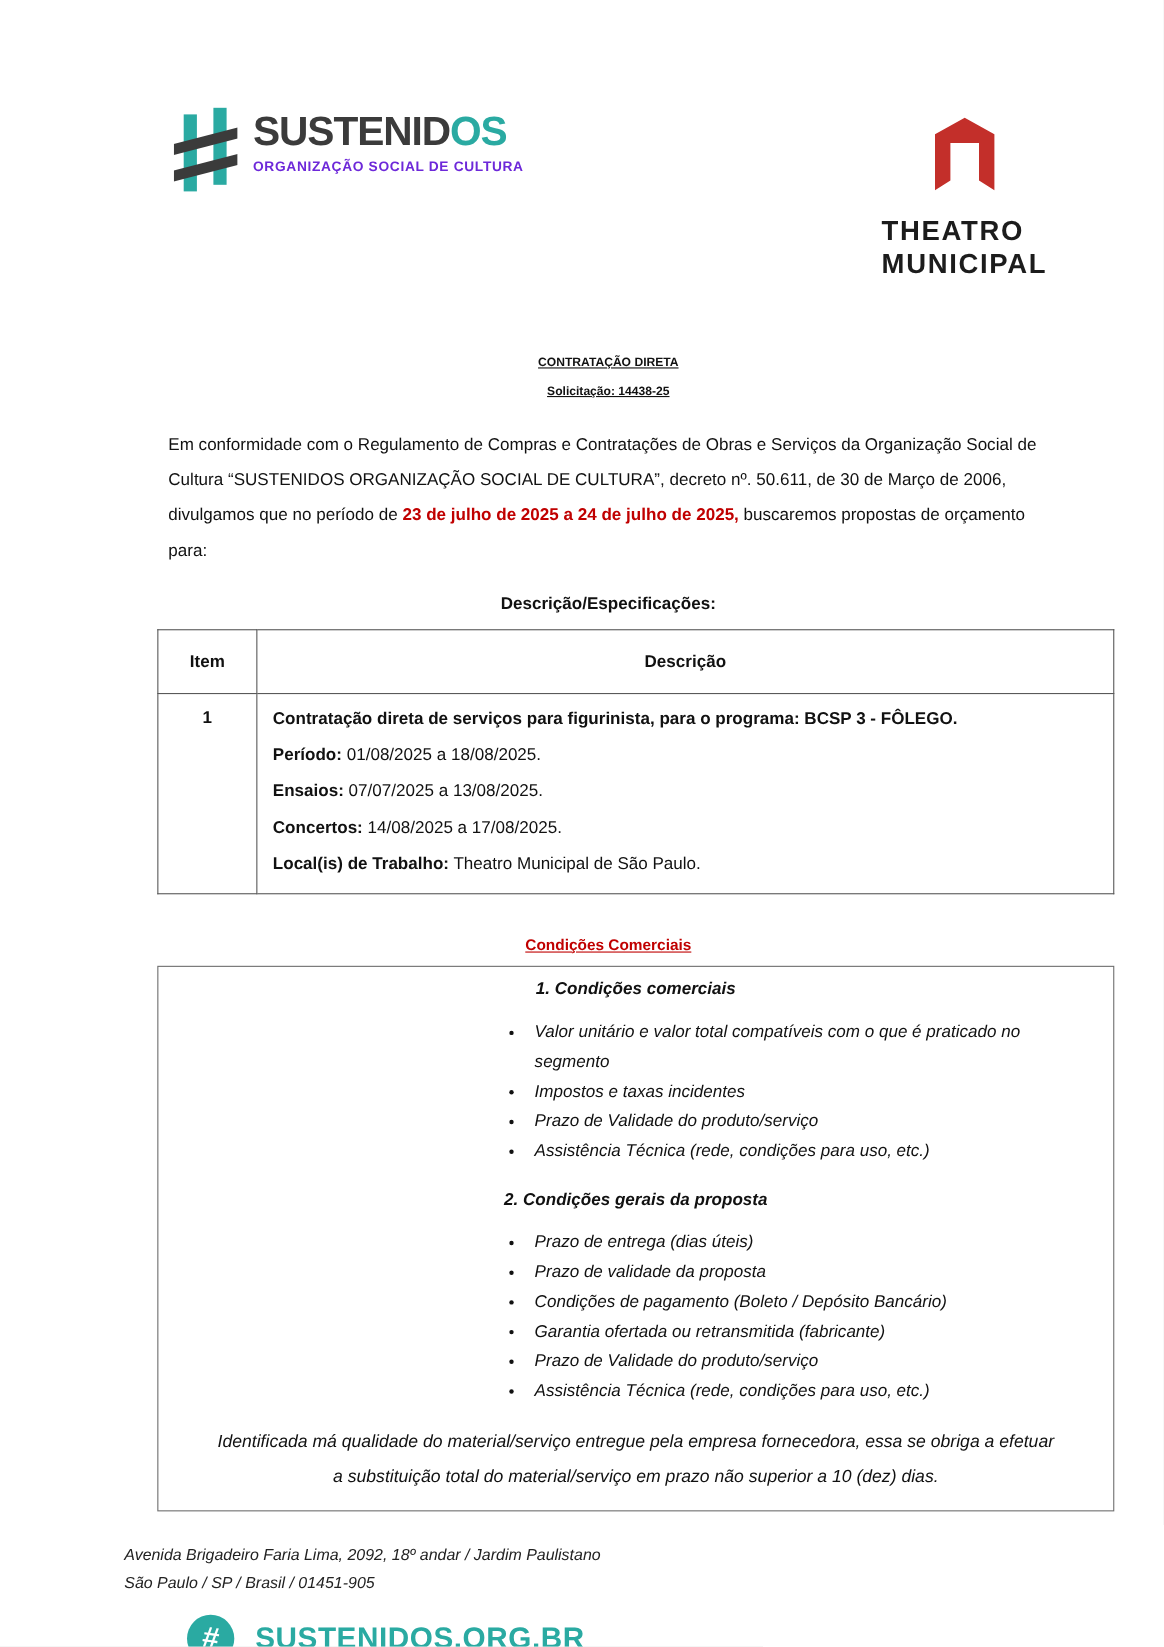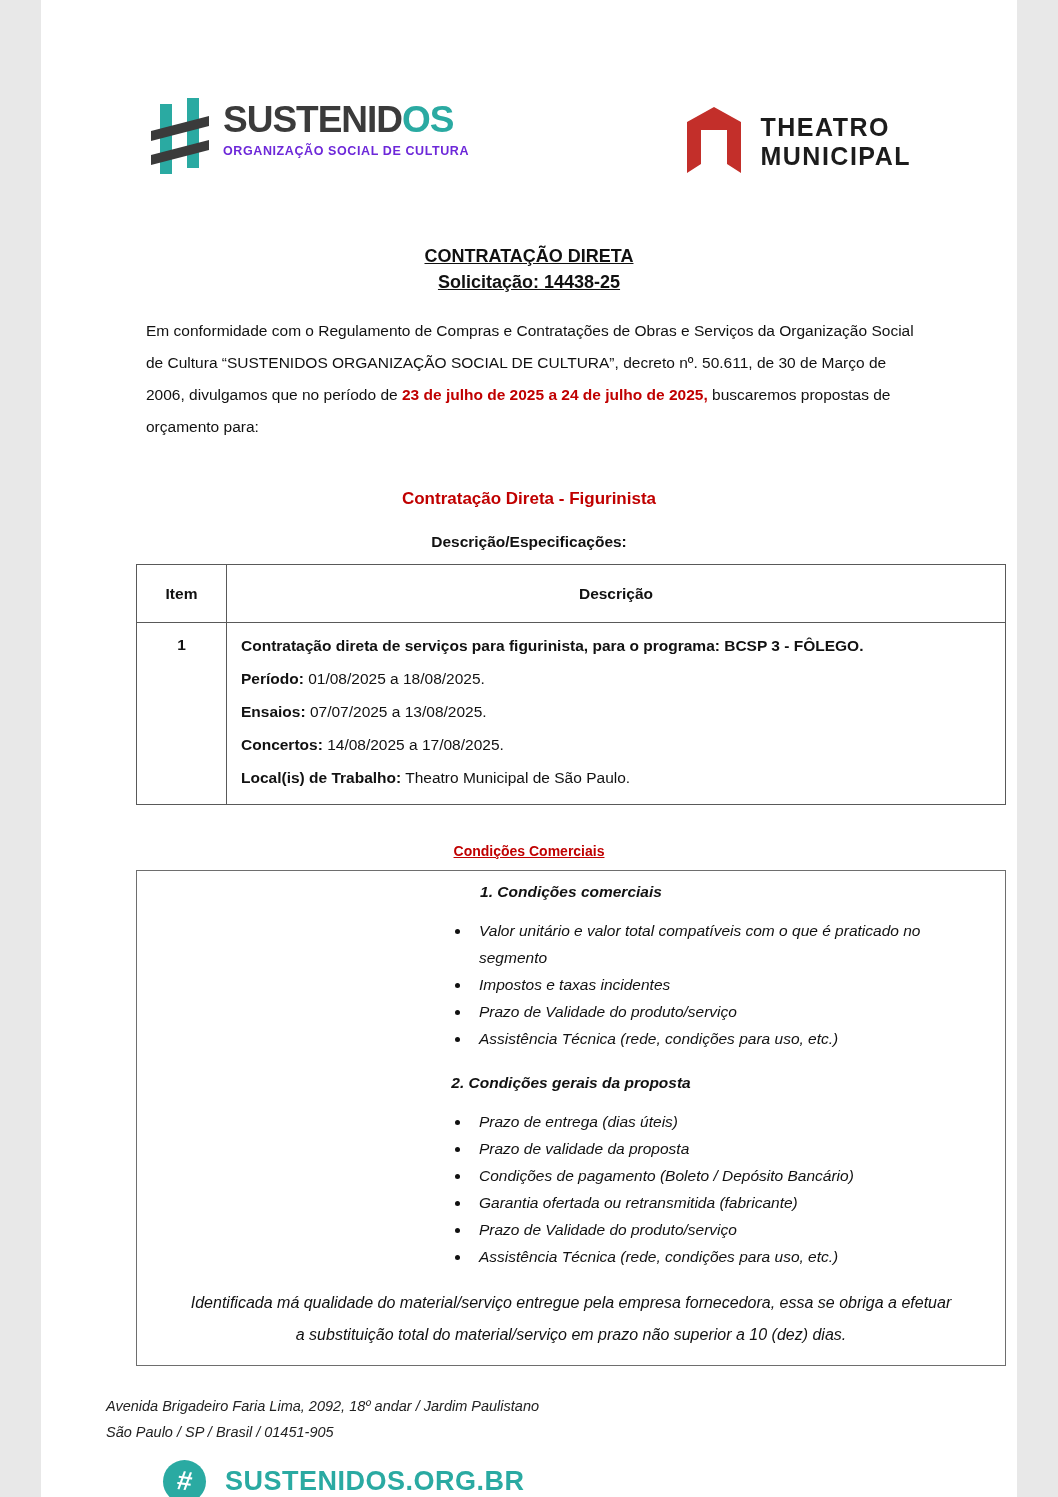--- a/index.html
+++ b/index.html
@@ -1,25 +1,26 @@
 <!DOCTYPE html>
 <html><head>
 <meta charset="utf-8">
 <style>
   * { margin: 0; padding: 0; box-sizing: border-box; }
   html, body { background: #e8e8e8; }
   .page {
     position: relative;
-    width: 976px;
+    width: 1058px;
     height: 1497px;
     margin: 0 auto;
     background: #ffffff;
     font-family: "Liberation Sans", sans-serif;
     color: #111;
     overflow: hidden;
+    padding-left: 48px;
   }
 
   
   .logos-row {
     display: flex;
     justify-content: space-between;
     align-items: flex-start;
     padding: 95px 106px 0 110px;
   }
   .sustenidos-logo { display: flex; align-items: flex-start; gap: 14px; }
@@ -27,31 +28,31 @@
   .sus-wordmark {
     font-size: 37px; font-weight: bold; letter-spacing: -1px;
     color: #3b3b3b; line-height: 1;
   }
   .sus-wordmark .teal { color: #2aaaa2; }
   .sus-tagline {
     margin-top: 6px;
     font-size: 12.5px; font-weight: bold; letter-spacing: 0.6px;
     color: #6d28d9;
   }
-  .theatro-logo { display: flex; align-items: center; gap: 16px; margin-top: 10px; }
+  .theatro-logo { display: flex; align-items: center; gap: 16px; margin-top: 10px; flex-direction: column; }
   .theatro-text {
     font-size: 25px; font-weight: 800; letter-spacing: 1.5px;
     color: #1c1c1c; line-height: 1.18;
   }
 
   
   .doc-title {
     margin-top: 62px;
     text-align: center;
-    font-size: 18px;
+    font-size: 11px;
     font-weight: bold;
     line-height: 26px;
   }
   .doc-title div { text-decoration: underline; }
 
   
   .intro {
     margin: 20px 100px 0 105px;
     font-size: 15.5px;
     line-height: 32px;
@@ -208,21 +209,20 @@
     </div>
   </div>
 
   <div class="doc-title">
     <div>CONTRATAÇÃO DIRETA</div>
     <div>Solicitação: 14438-25</div>
   </div>
 
   <p class="intro"><span>Em conformidade com o Regulamento de Compras e Contratações de Obras e Serviços da Organização Social de Cultura “SUSTENIDOS ORGANIZAÇÃO SOCIAL DE CULTURA”, decreto nº. 50.611, de 30 de Março de 2006, divulgamos que no período de </span><span class="highlight">23 de julho de 2025 a 24 de julho de 2025,</span><span> buscaremos propostas de orçamento para:</span></p>
 
-  <h2 class="section-red">Contratação Direta - Figurinista</h2>
   <h3 class="spec-heading">Descrição/Especificações:</h3>
 
   <table class="spec-table">
     <thead>
       <tr>
         <th>Item</th>
         <th>Descrição</th>
       </tr>
     </thead>
     <tbody>

